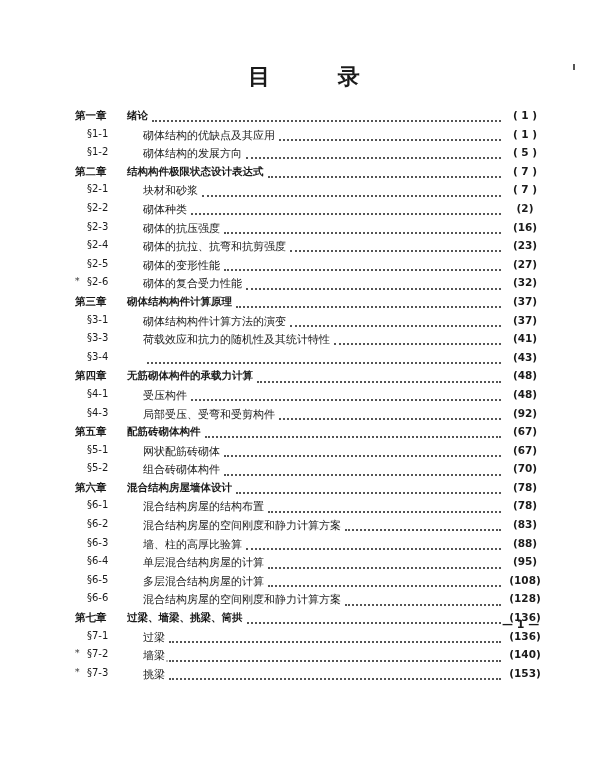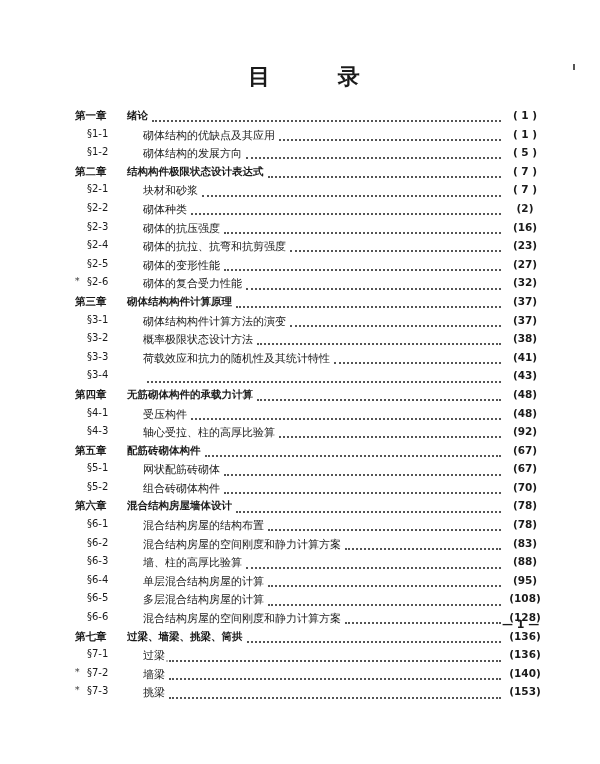--- a/index.html
+++ b/index.html
@@ -195,27 +195,20 @@
     </div>
     <div class="row section">
       <span class="star"></span>
       <span class="num">§3-1</span>
       <span class="label">砌体结构构件计算方法的演变</span>
       <span class="dots"></span>
       <span class="page">(37)</span>
     </div>
     <div class="row section">
       <span class="star"></span>
-      <span class="num">§3-2</span>
-      <span class="label">概率极限状态设计方法</span>
-      <span class="dots"></span>
-      <span class="page">(38)</span>
-    </div>
-    <div class="row section">
-      <span class="star"></span>
       <span class="num">§3-3</span>
       <span class="label">荷载效应和抗力的随机性及其统计特性</span>
       <span class="dots"></span>
       <span class="page">(41)</span>
     </div>
     <div class="row section">
       <span class="star"></span>
       <span class="num">§3-4</span>
       <span class="dots"></span>
       <span class="page">(43)</span>
@@ -229,21 +222,21 @@
     <div class="row section">
       <span class="star"></span>
       <span class="num">§4-1</span>
       <span class="label">受压构件</span>
       <span class="dots"></span>
       <span class="page">(48)</span>
     </div>
     <div class="row section">
       <span class="star"></span>
       <span class="num">§4-3</span>
-      <span class="label">轴心受拉、柱的高厚比验算</span>
+      <span class="label">局部受压、受弯和受剪构件</span>
       <span class="dots"></span>
       <span class="page">(92)</span>
     </div>
     <div class="row chapter">
       <span class="num">第五章</span>
       <span class="label">配筋砖砌体构件</span>
       <span class="dots"></span>
       <span class="page">(67)</span>
     </div>
     <div class="row section">

